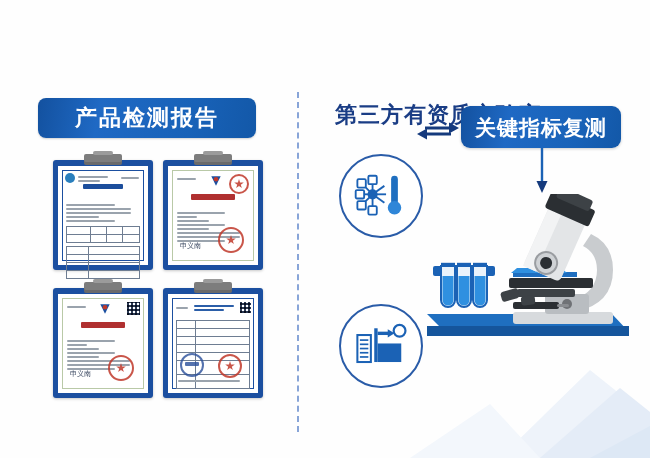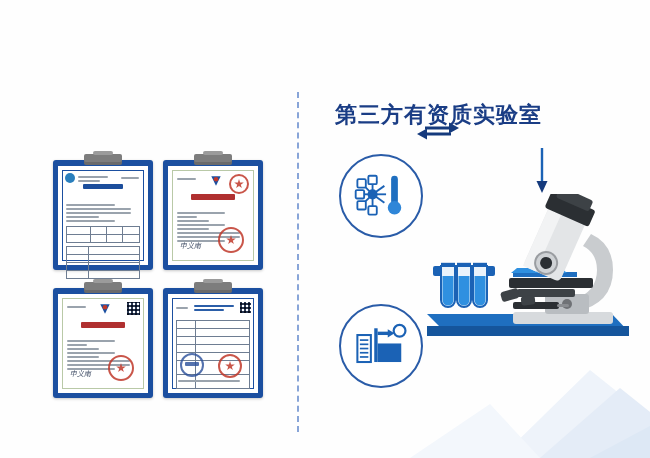--- a/index.html
+++ b/index.html
@@ -50,21 +50,21 @@
   .doc.d3{left:118px;top:128px;}
 
   .clip-board{position:absolute;left:0;top:8px;width:100px;height:110px;background:#1b4fa0;border-radius:3px;
      box-shadow:0 1px 3px rgba(0,0,0,.22);}
   .clip-page{position:absolute;left:5px;top:6px;right:5px;bottom:5px;background:#fff;}
   .clip-clasp{position:absolute;left:31px;top:2px;width:38px;height:11px;background:#7d7d7d;border-radius:2px;z-index:3;
      box-shadow:inset 0 -3px 0 rgba(0,0,0,.15);}
   .clip-clasp:after{content:"";position:absolute;left:9px;top:-3px;width:20px;height:4px;background:#9b9b9b;border-radius:2px;}
 
   
-  .cert{position:absolute;inset:0;padding:4px 6px;box-sizing:border-box;font-style:italic;}
+  .cert{position:absolute;inset:0;padding:4px 6px;box-sizing:border-box;}
   .cert-frame{position:absolute;left:4px;top:4px;right:4px;bottom:4px;border:1px solid #b9c9a7;}
   .cert-frame.plain{border:1px solid #1b4fa0;}
   .row{height:2px;background:#9aa3ad;margin:2px 0;border-radius:1px;}
   .row.s{width:44%;}
   .row.m{width:66%;}
   .row.l{width:88%;}
   .row.xs{width:28%;}
   .row.blue{background:#2b5ea8;}
   .cert-title{height:5px;width:48%;margin:4px auto 5px auto;background:#1c4e9c;border-radius:1px;}
   .cert-title.red{background:#b03030;}
@@ -118,20 +118,23 @@
       <polygon points="120,150 200,96 250,150" fill="#f3f7fc"></polygon>
       <polygon points="300,150 360,118 360,150" fill="#dde8f5"></polygon>
     </svg>
   </div>
 
 
   <div class="divider"></div>
 
   <div class="left-panel">
 
+    <div class="pill">
+      <span class="pill-text">产品检测报告</span>
+    </div>
 
     <div class="docs">
 
       <div class="doc d0">
         <div class="clip-clasp"></div>
         <div class="clip-board">
           <div class="clip-page">
             <div class="cert">
               <div class="cert-frame plain"></div>
               <div style="position:absolute;left:7px;top:7px;width:10px;height:10px;border-radius:50%;background:#2a7fbd;"></div>
@@ -335,20 +338,23 @@
         <rect x="44" y="8" width="8" height="34" rx="4" fill="#1f6fc0"></rect>
         <circle cx="48" cy="46" r="8" fill="#2f86d8"></circle>
       </svg>
     </div>
 
     <svg class="arrow-r" viewBox="0 0 34 12">
       <line x1="0" y1="6" x2="25" y2="6" stroke="#153a7d" stroke-width="3"></line>
       <polygon points="24,0.5 34,6 24,11.5" fill="#153a7d"></polygon>
     </svg>
 
+    <div class="kbox">
+      <span class="kbox-text">关键指标复测</span>
+    </div>
 
     <svg class="arrow-d" viewBox="0 0 14 46">
       <line x1="7" y1="0" x2="7" y2="35" stroke="#1b62b5" stroke-width="2.4"></line>
       <polygon points="1.5,33 12.5,33 7,45" fill="#153a7d"></polygon>
     </svg>
 
     <div class="circ" style="left:42px;top:218px;">
       <svg width="54" height="50" viewBox="0 0 64 58">
         <rect x="4" y="16" width="16" height="32" fill="#fff" stroke="#1b62b5" stroke-width="2.4"></rect>
         <g stroke="#1b62b5" stroke-width="2">

